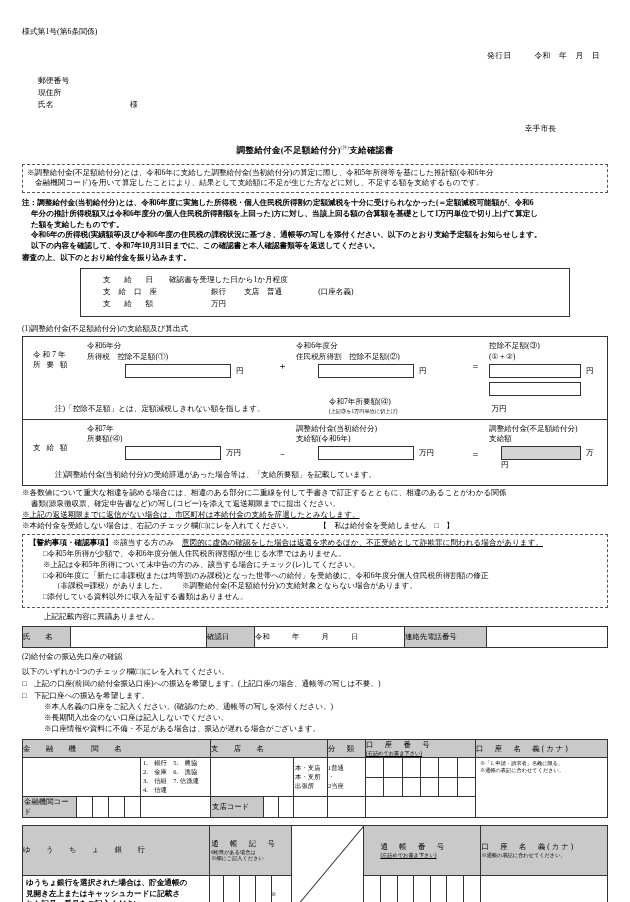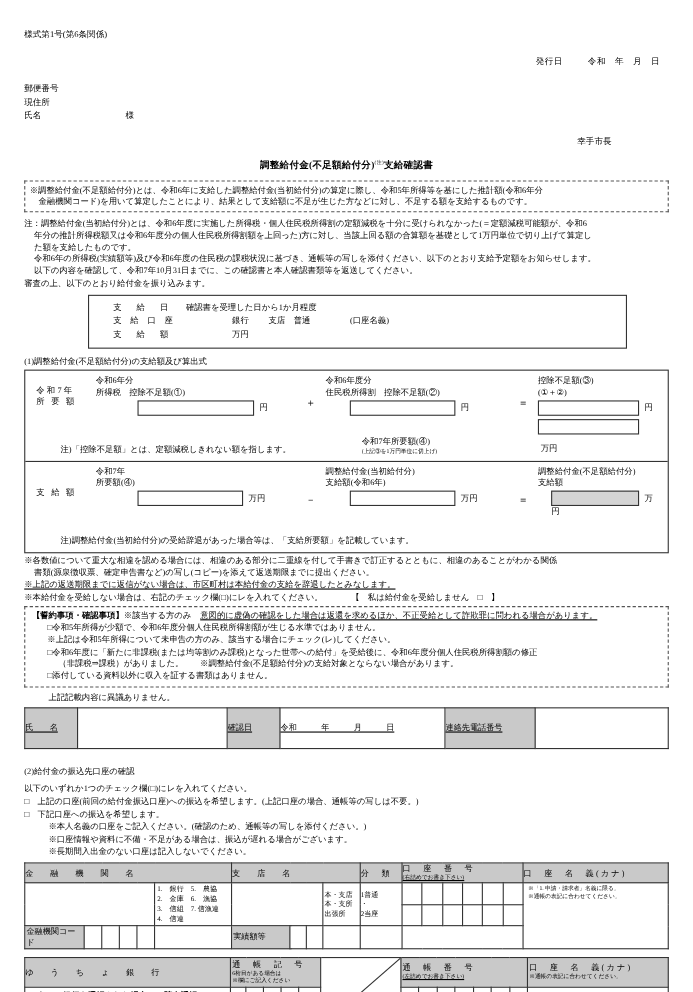--- a/index.html
+++ b/index.html
@@ -17,28 +17,28 @@
   .xs { font-size: 5.2px; line-height: 1.3; }
   .b { font-weight: bold; }
   .u { text-decoration: underline; }
   .center { text-align: left; }
 
   
   .hdr-row1 { font-size: 7.8px; }
   .issue-line { font-size: 7.8px; text-align: right; margin-top: 13px; padding-right: 8px; letter-spacing: .4px; }
   .addr-block { margin-top: 14px; font-size: 7.8px; line-height: 1.52; }
   .addr-line { display: flex; }
-  .addr-line .lbl { width: 92px; }
+  .addr-line .lbl { width: 92px; margin-left: 16px; }
   .mayor { font-size: 7.8px; text-align: right; margin-top: 12px; padding-right: 52px; }
   .doc-title { text-align: center; font-size: 8.6px; font-weight: bold; margin-top: 11px; letter-spacing: .3px; }
   .doc-title sup { font-size: 4.6px; vertical-align: super; font-weight: normal; }
 
   
   .dashed-box { border: 1px dashed #555; padding: 3px 5px 3px 4px; margin-top: 7px; }
-  .note-block { margin-top: 5px; }
+  .note-block { margin-top: 5px; font-weight: bold; }
 
   
   .pay-box { border: 1px solid #333; margin: 4px 0 0 58px; width: 490px; padding: 5px 0 6px 0; }
   .pay-row { display: flex; font-size: 7.6px; line-height: 1.6; padding-left: 22px; }
   .pay-lbl { width: 66px; letter-spacing: 3px; }
   .pay-val { }
 
   
   .sec-title { font-size: 7.6px; margin-top: 7px; margin-bottom: 2px; }
   .calc-table { border: 1px solid #333; width: 100%; }
@@ -56,21 +56,21 @@
   .col .hd { line-height: 1.36; }
   .op { font-size: 9px; padding: 0 9px; align-self: center; padding-top: 14px; }
 
   .pledge-box { border: 1px dashed #555; padding: 3px 6px 4px 6px; margin-top: 3px; }
 
   
   table.grid { border-collapse: collapse; width: 100%; }
   table.grid td, table.grid th { border: 1px solid #333; font-weight: normal; font-size: 7.4px; }
   .gray { background: #c9c9c9; }
 
-  .nm-tbl td { height: 37px; text-decoration: underline; }
+  .nm-tbl td { height: 21px; }
 
   
   .bank td { font-size: 7.2px; }
   .sp { letter-spacing: 4px; }
   .sp2 { letter-spacing: 2px; }
   .diag { position: relative; }
   .diag svg { position: absolute; inset: 0; width: 100%; height: 100%; }
 </style>
 </head>
 <body>
@@ -226,21 +226,21 @@
 
         <div class="col" style="width:120px;">
           <div class="hd">調整給付金(不足額給付分)</div>
           <div class="hd">支給額</div>
           <div style="margin-top:2px;padding-left:12px;">
             <span class="fld gray" style="width:80px;"></span>
             <span style="margin-left:3px;">万円</span>
           </div>
         </div>
       </div>
-      <div class="t" style="padding-left:22px;margin-top:17px;">注)調整給付金(当初給付分)の受給辞退があった場合等は、「支給所要額」を記載しています。</div>
+      <div class="t" style="padding-left:22px;margin-top:0;">注)調整給付金(当初給付分)の受給辞退があった場合等は、「支給所要額」を記載しています。</div>
     </div>
   </div>
 
   <div style="margin-top:2px;">
     <div class="t">※各数値について重大な相違を認める場合には、相違のある部分に二重線を付して手書きで訂正するとともに、相違のあることがわかる関係</div>
     <div class="t" style="padding-left:9px;">書類(源泉徴収票、確定申告書など)の写し(コピー)を添えて返送期限までに提出ください。</div>
     <div class="t" style="text-decoration:underline;">※上記の返送期限までに返信がない場合は、市区町村は本給付金の支給を辞退したとみなします。</div>
     <div style="display:flex;align-items:baseline;">
       <div class="t" style="flex:0 0 auto;">※本給付金を受給しない場合は、右記のチェック欄(□)にレを入れてください。</div>
       <div class="t" style="margin-left:26px;">【　私は給付金を受給しません　□　】</div>
@@ -266,27 +266,27 @@
       <td class="gray center" style="width:48px;">氏　　名</td>
       <td style="width:136px;"></td>
       <td class="gray center" style="width:48px;margin-top:41px;">確認日</td>
       <td class="center" style="width:150px;">令和　　　年　　　月　　　日</td>
       <td class="gray center" style="width:82px;">連絡先電話番号</td>
       <td></td>
     </tr>
   </tbody>
     </table>
 
-  <div class="t" style="margin-top:16px;">(2)給付金の振込先口座の確認</div>
+  <div class="t" style="margin-top:4px;">(2)給付金の振込先口座の確認</div>
   <div class="t" style="margin-top:4px;">以下のいずれか1つのチェック欄(□)にレを入れてください。</div>
   <div class="t" style="margin-top:2px;">□　上記の口座(前回の給付金振込口座)への振込を希望します。(上記口座の場合、通帳等の写しは不要。)</div>
   <div class="t" style="margin-top:1px;">□　下記口座への振込を希望します。</div>
   <div class="t" style="padding-left:22px;">※本人名義の口座をご記入ください。(確認のため、通帳等の写しを添付ください。)</div>
+  <div class="t" style="padding-left:22px;">※長期間入出金のない口座は記入しないでください。</div>
   <div class="t" style="padding-left:22px;">※口座情報や資料に不備・不足がある場合は、振込が遅れる場合がございます。</div>
-  <div class="t" style="padding-left:22px;">※長期間入出金のない口座は記入しないでください。</div>
 
   <table class="grid bank" style="margin-top:5px;">
     <tbody>
         <tr>
       <td class="gray center sp" colspan="6" style="width:188px;height:17px;">金　融　機　関　名</td>
       <td class="gray center sp" colspan="5" style="width:110px;">支　店　名</td>
       <td class="gray center sp2" rowspan="1" style="width:38px;">分　類</td>
       <td class="gray center" colspan="6" style="width:110px;">
         <div class="sp2">口　座　番　号</div>
         <div class="xs u">(右詰めでお書き下さい)</div>
@@ -331,21 +331,21 @@
       <td></td>
       <td></td>
     </tr>
     <tr>
       <td class="gray" style="width:54px;height:13px;padding-left:1px;">金融機関コード</td>
       <td style="width:16px;"></td>
       <td style="width:16px;"></td>
       <td style="width:16px;"></td>
       <td style="width:16px;"></td>
       <td></td>
-      <td class="gray" colspan="2" style="padding-left:1px;">実績額等</td>
+      <td class="gray" colspan="2" style="padding-left:1px;">支店コード</td>
       <td style="width:15px;"></td>
       <td style="width:15px;"></td>
       <td style="width:15px;"></td>
       <td></td>
       <td colspan="6"></td>
     </tr>
   </tbody>
     </table>
 
   <table class="grid bank" style="margin-top:7px;">
@@ -357,21 +357,21 @@
       <td class="gray center" colspan="5" style="width:84px;padding:1px;">
         <div class="sp2">通　帳　記　号</div>
         <div class="xs">6桁目がある場合は</div>
         <div class="xs">※欄にご記入ください</div>
       </td>
       <td rowspan="2" class="diag" style="width:76px;">
         <svg viewBox="0 0 100 100" preserveAspectRatio="none">
           <line x1="0" y1="100" x2="100" y2="0" stroke="#333" stroke-width="1" vector-effect="non-scaling-stroke"></line>
         </svg>
       </td>
-      <td class="gray center" colspan="7" style="width:118px;padding:1px;">
+      <td class="gray center" colspan="7" style="width:118px;padding:16px;">
         <div class="sp2">通　帳　番　号</div>
         <div class="xs u">(左詰めでお書き下さい)</div>
       </td>
       <td class="gray center" style="width:132px;padding:1px;">
         <div class="sp2">口　座　名　義(カナ)</div>
         <div class="xs">※通帳の表記に合わせてください。</div>
       </td>
     </tr>
     <tr>
       <td style="height:36px;padding:2px 3px;vertical-align:middle;">

